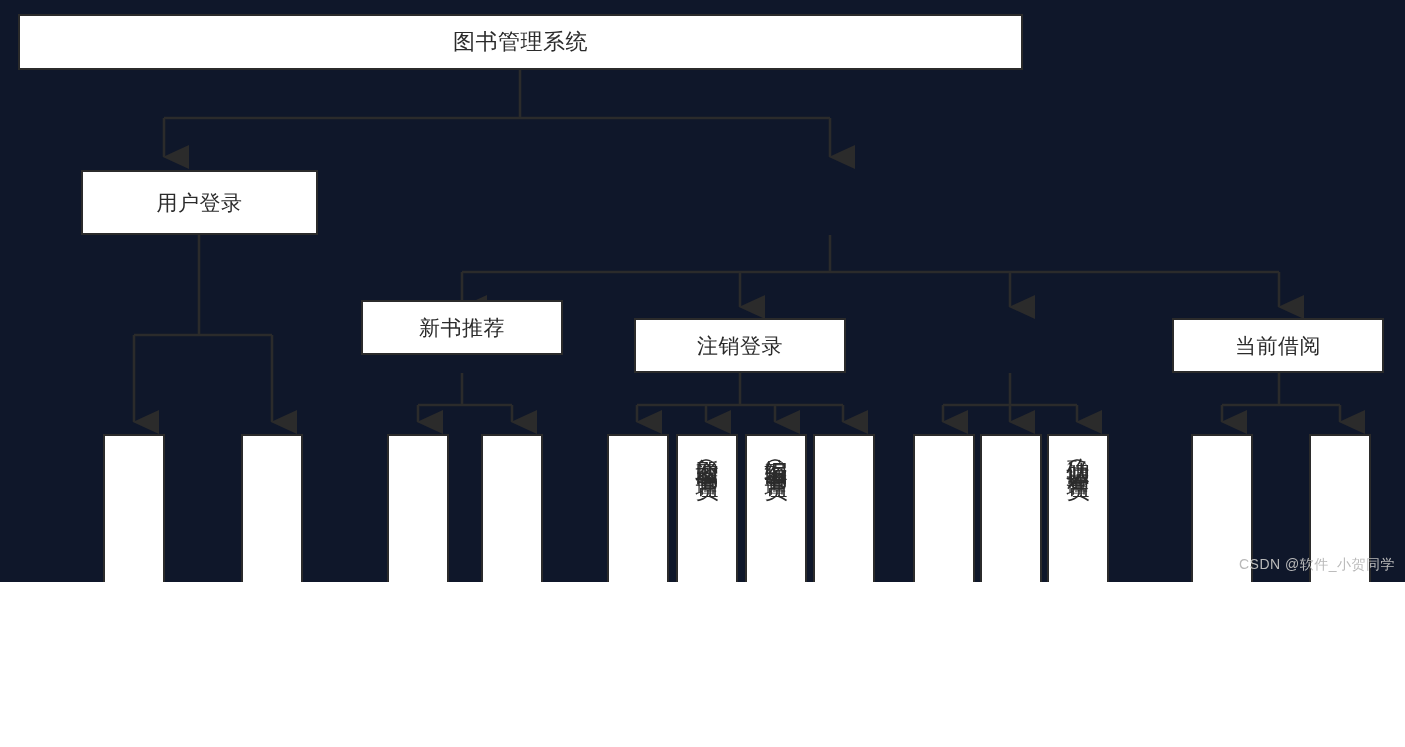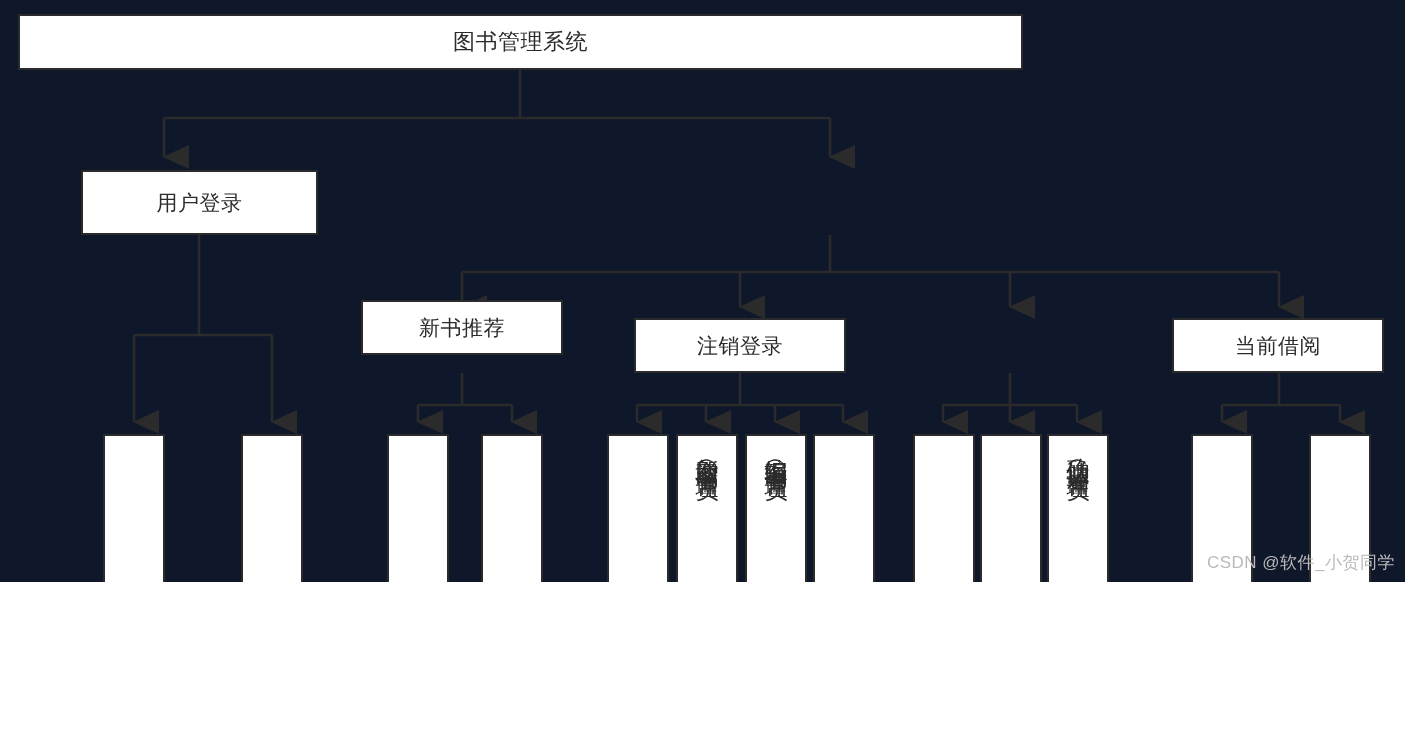--- a/index.html
+++ b/index.html
@@ -68,21 +68,21 @@
   }
   
   .node.vert.centered {
     align-items: center;
     padding-top: 0;
   }
   #watermark {
     position: absolute;
     right: 10px;
     bottom: 8px;
-    font-size: 17px;
+    font-size: 14px;
     color: #b9b9b9;
     letter-spacing: 0.5px;
     user-select: none;
     white-space: nowrap;
   }
 </style>
 </head>
 <body>
 
 <div id="stage">

